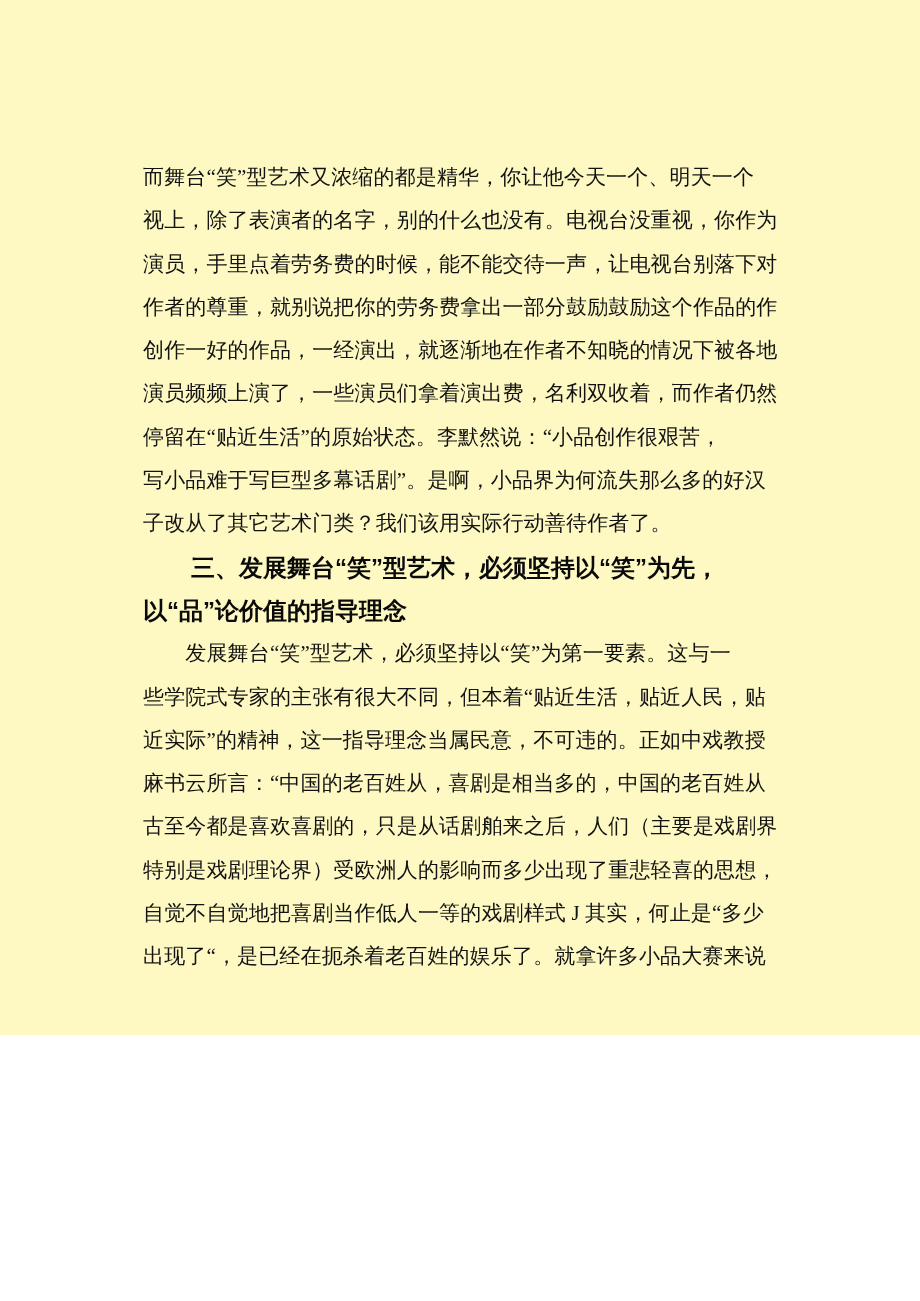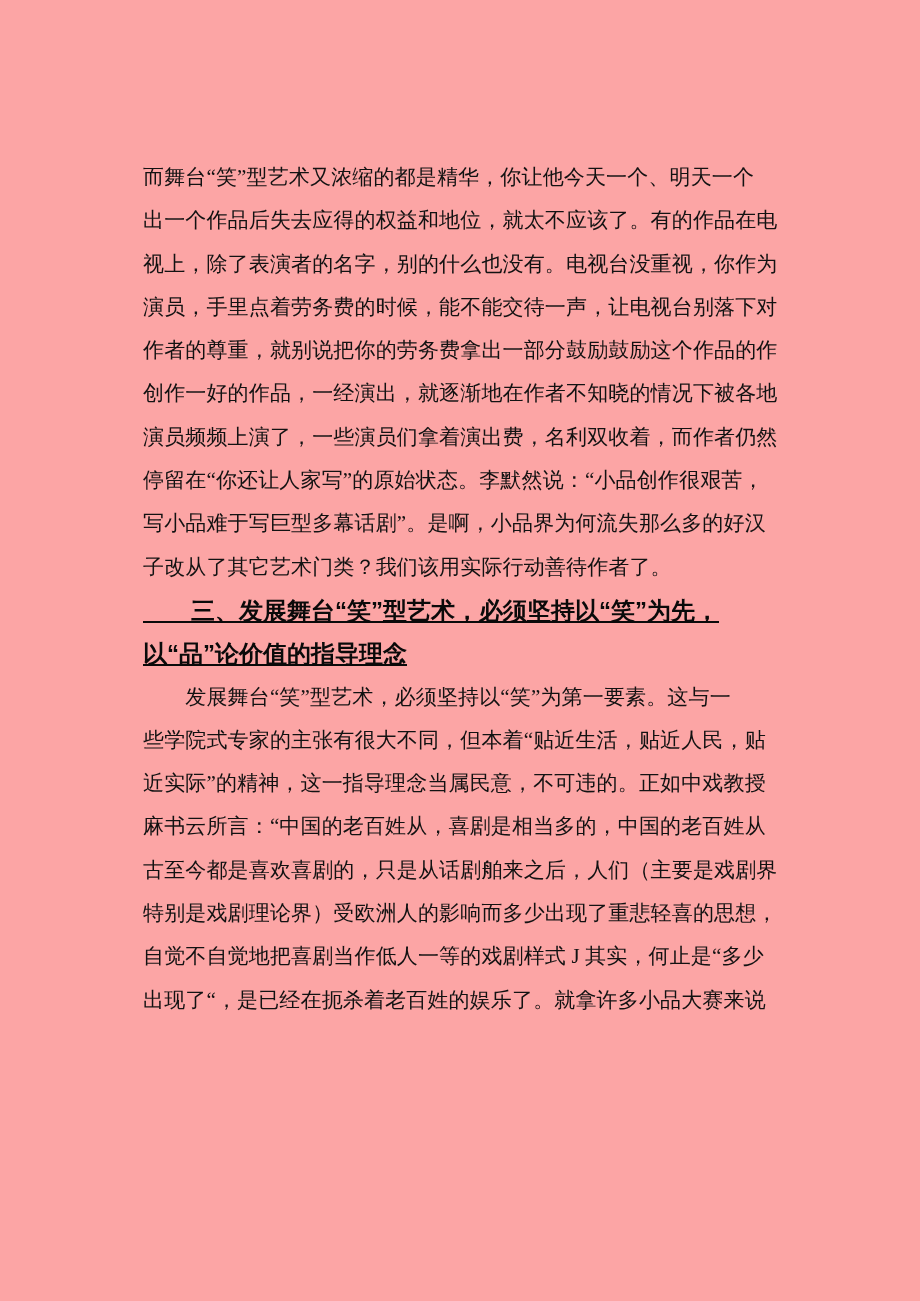--- a/index.html
+++ b/index.html
@@ -3,22 +3,22 @@
 <meta charset="utf-8">
 <style>
   html, body {
     margin: 0;
     padding: 0;
     background: #ffffff;
   }
   .page {
     position: relative;
     width: 920px;
-    height: 1301px;
-    background: #fca5a5;
+    height: 1035px;
+    background: #fef9c3;
     overflow: hidden;
   }
   .text-block {
     position: absolute;
     left: 143px;
     top: 156px;
     width: 645px;
     color: #121212;
   }
   .para {
@@ -33,37 +33,35 @@
     white-space: nowrap;
   }
   .heading-para .line {
     font-family: "Liberation Sans", "DejaVu Sans", sans-serif;
     font-weight: 700;
     font-size: 24px;
     letter-spacing: 0px;
     line-height: 43.3px;
     white-space: nowrap;
     color: #0a0a0a;
-    text-decoration: underline;
   }
 </style>
 </head>
 <body>
 
 <div class="page">
   <div class="text-block">
     <div class="para body-para">
         <div class="line">而舞台“笑”型艺术又浓缩的都是精华，你让他今天一个、明天一个</div>
-        <div class="line">出一个作品后失去应得的权益和地位，就太不应该了。有的作品在电</div>
         <div class="line">视上，除了表演者的名字，别的什么也没有。电视台没重视，你作为</div>
         <div class="line">演员，手里点着劳务费的时候，能不能交待一声，让电视台别落下对</div>
         <div class="line">作者的尊重，就别说把你的劳务费拿出一部分鼓励鼓励这个作品的作</div>
         <div class="line">创作一好的作品，一经演出，就逐渐地在作者不知晓的情况下被各地</div>
         <div class="line">演员频频上演了，一些演员们拿着演出费，名利双收着，而作者仍然</div>
-        <div class="line">停留在“你还让人家写”的原始状态。李默然说：“小品创作很艰苦，</div>
+        <div class="line">停留在“贴近生活”的原始状态。李默然说：“小品创作很艰苦，</div>
         <div class="line">写小品难于写巨型多幕话剧”。是啊，小品界为何流失那么多的好汉</div>
         <div class="line">子改从了其它艺术门类？我们该用实际行动善待作者了。</div>
       </div>
     <h2 class="para heading-para">
         <div class="line">　　三、发展舞台“笑”型艺术，必须坚持以“笑”为先，</div>
         <div class="line">以“品”论价值的指导理念</div>
       </h2>
     <div class="para body-para">
         <div class="line">　　发展舞台“笑”型艺术，必须坚持以“笑”为第一要素。这与一</div>
         <div class="line">些学院式专家的主张有很大不同，但本着“贴近生活，贴近人民，贴</div>

